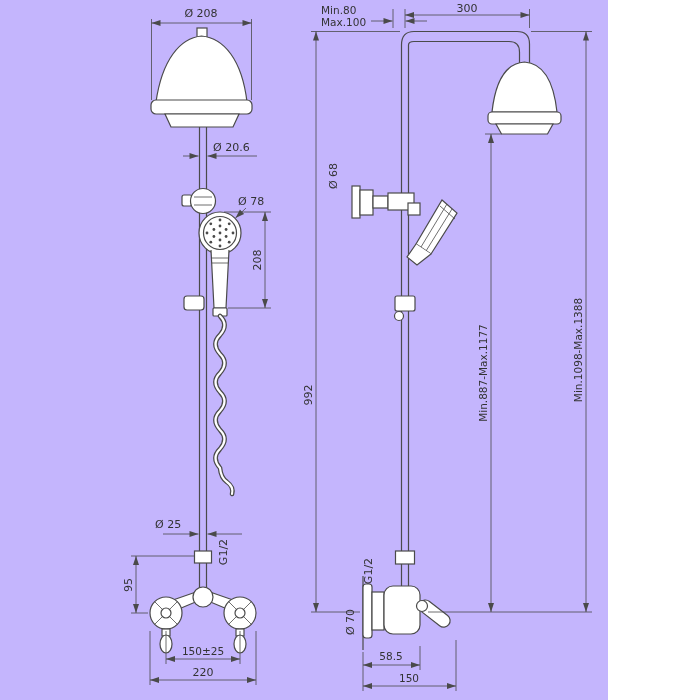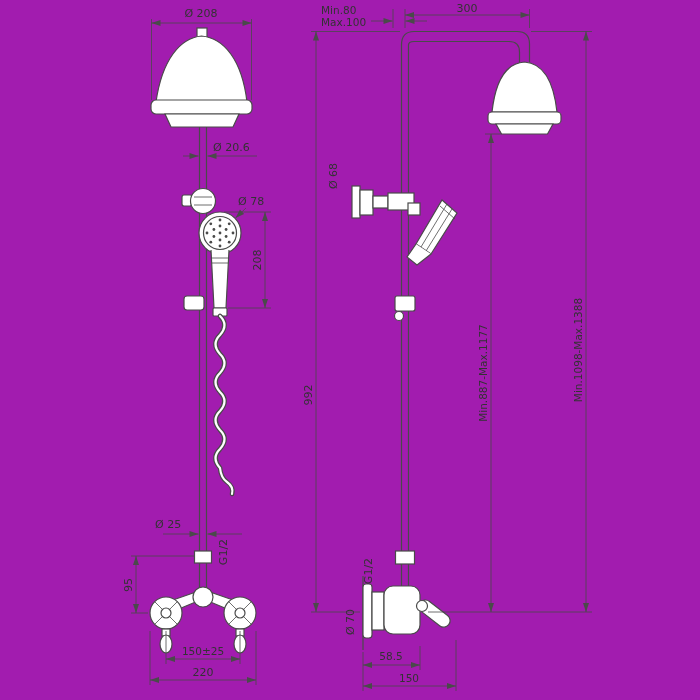--- a/index.html
+++ b/index.html
@@ -1,16 +1,16 @@
 <!DOCTYPE html>
 <html><head>
 <meta charset="utf-8">
 <style>
   html,body{margin:0;padding:0;background:#ffffff;}
-  .canvas{position:relative;width:700px;height:700px;background:#a21caf;overflow:hidden;}
+  .canvas{position:relative;width:608px;height:700px;background:#c4b5fd;overflow:hidden;}
   svg text{font-family:"DejaVu Sans", sans-serif;fill:#333333;}
   .t11{font-size:11px;}
   .t10{font-size:10.5px;}
   .obj{stroke:#4a4a4a;stroke-width:1.2;fill:none;}
   .objf{stroke:#4a4a4a;stroke-width:1.2;fill:#ffffff;}
   .dim{stroke:#4a4a4a;stroke-width:0.8;fill:none;}
   .hose{stroke:#4a4a4a;stroke-width:4.6;fill:none;stroke-linecap:round;}
   .hosein{stroke:#ffffff;stroke-width:2.2;fill:none;stroke-linecap:round;}
   .dot{fill:#4a4a4a;stroke:none;}
 </style>

